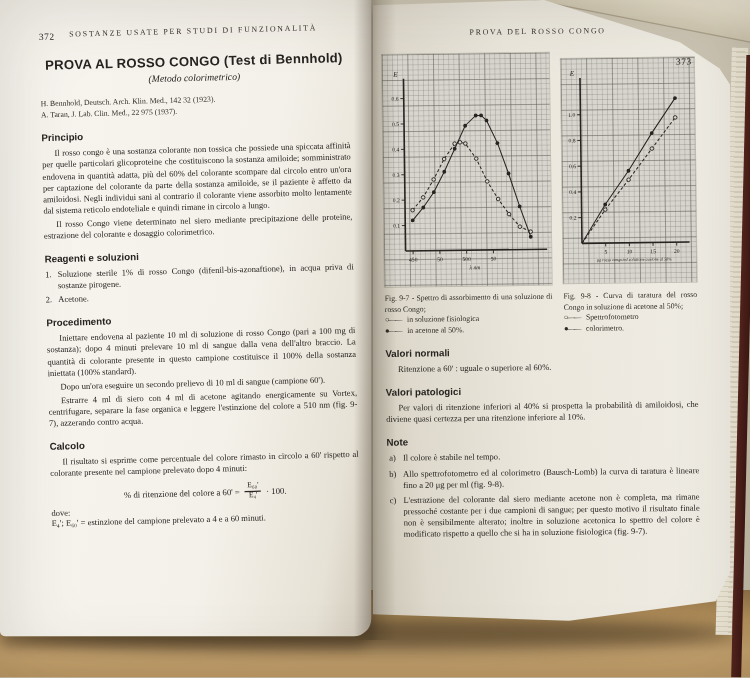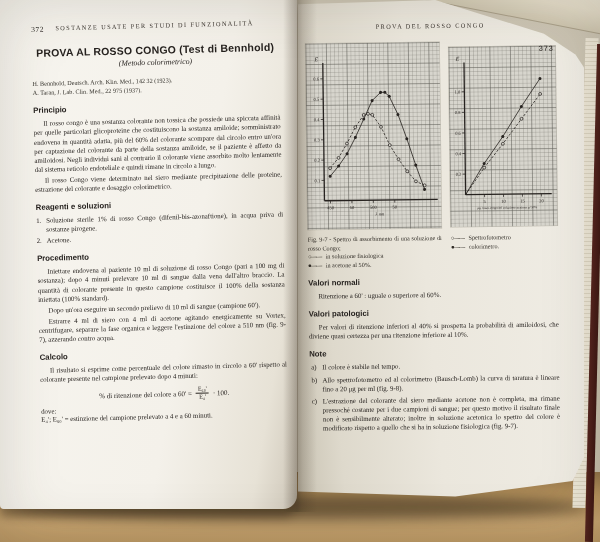--- a/index.html
+++ b/index.html
@@ -39,21 +39,21 @@
       pointer-events:none;}
 
   .page-inner{position:relative;height:100%;box-sizing:border-box;}
   .page-left .page-inner{padding:22px 13px 0 37px;transform:rotate(-1.5deg);}
   .page-right .page-inner{padding:22px 26px 0 10px;transform:rotate(-0.7deg);}
 
   
   .running-row{position:relative;height:12px;margin-bottom:8px;}
   .pagenum{font-size:7.5px;letter-spacing:.5px;}
   .page-left .pagenum{position:absolute;left:0;top:0;}
-  .page-right .pagenum{position:absolute;right:2px;top:24px;font-family:Liberation Mono, monospace;}
+  .page-right .pagenum{position:absolute;right:2px;top:24px;}
   .running-head{position:absolute;left:0;right:0;text-align:center;top:0;
       font-size:6.3px;letter-spacing:1.4px;color:#3a352e;}
   .title{font-family:"Liberation Sans",sans-serif;font-weight:bold;font-size:10.5px;
       text-align:center;margin:10px 0 2px 0;letter-spacing:.2px;}
   .subtitle{font-style:italic;font-size:7.8px;text-align:center;margin-bottom:10px;}
   .refs{font-size:6.2px;line-height:1.4;margin-bottom:6px;color:#33302a;}
   .sec-heading{font-family:"Liberation Sans",sans-serif;font-weight:bold;font-size:7.8px;
       margin:9px 0 4px 0;}
   p.body{font-size:6.85px;line-height:1.33;text-align:justify;margin:0 0 2px 0;text-indent:10px;}
   .list-item{font-size:6.85px;line-height:1.33;text-align:justify;margin:0 0 2px 0;
@@ -258,20 +258,21 @@
           <span class="legend-line">
             <span class="legend-glyph">○——</span>
             <span>in soluzione fisiologica</span>
           </span>
           <span class="legend-line">
             <span class="legend-glyph">●——</span>
             <span>in acetone al 50%.</span>
           </span>
         </div>
         <div class="caption caption-98">
+          <span>Fig. 9-8 - Curva di taratura del rosso Congo in soluzione di acetone al 50%;</span>
           <span class="legend-line">
             <span class="legend-glyph">○——</span>
             <span>Spettrofotometro</span>
           </span>
           <span class="legend-line">
             <span class="legend-glyph">●——</span>
             <span>colorimetro.</span>
           </span>
         </div>
       </div>

